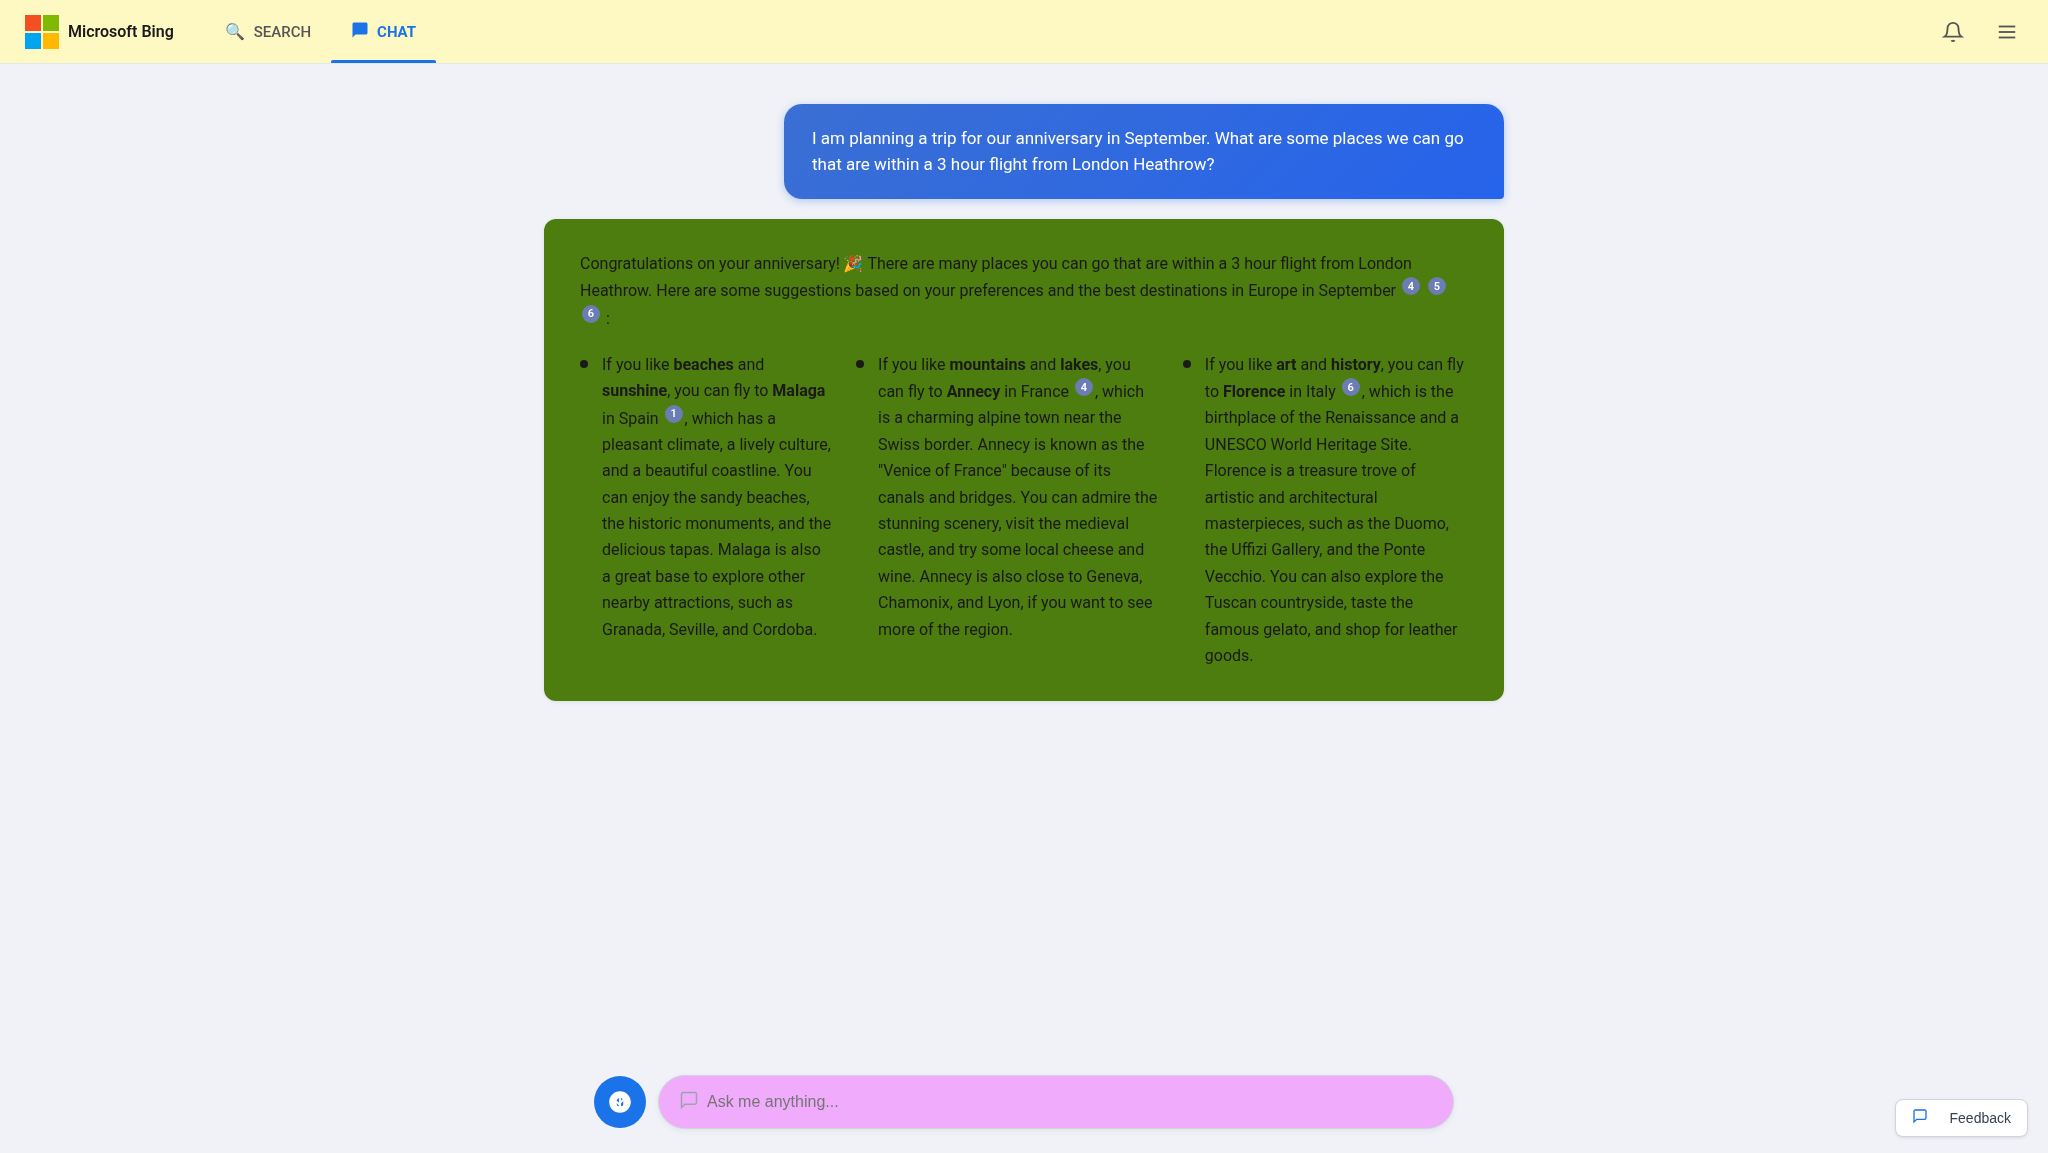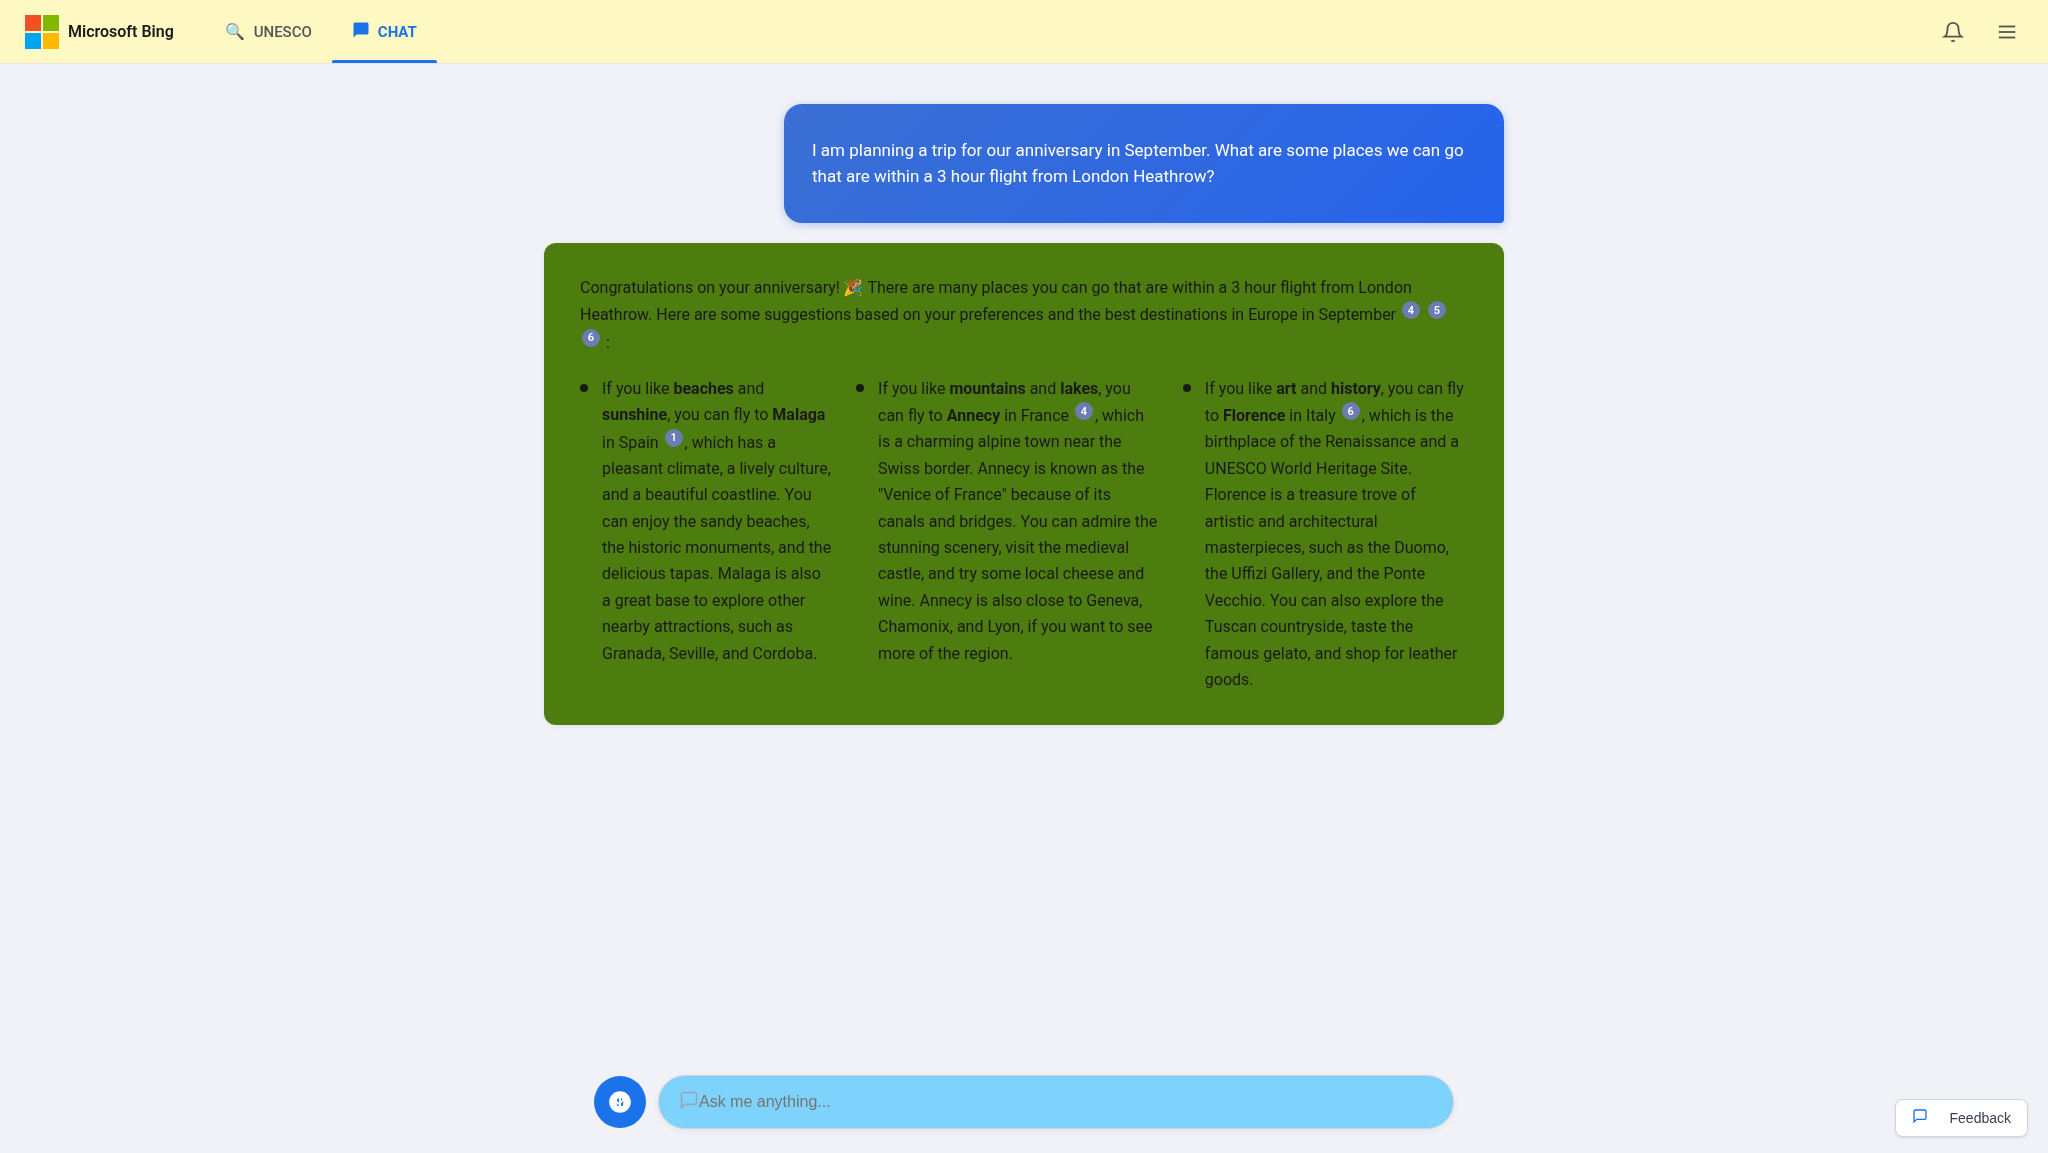--- a/index.html
+++ b/index.html
@@ -97,21 +97,21 @@
       padding: 40px 20px 100px;
       gap: 20px;
     }
 
     
     .user-message {
       align-self: flex-end;
       background: linear-gradient(135deg, #3b6fd4 0%, #2563eb 100%);
       color: white;
       border-radius: 18px 18px 4px 18px;
-      padding: 34px 28px;
+      padding: 22px 28px;
       max-width: 75%;
       font-size: 17px;
       line-height: 1.5;
       box-shadow: 0 2px 8px rgba(37, 99, 235, 0.3);
     }
 
     
     .ai-response {
       background: #4d7c0f;
       border-radius: 12px;
@@ -212,27 +212,27 @@
     }
 
     .bing-chat-icon svg {
       width: 26px;
       height: 26px;
       fill: white;
     }
 
     .text-input-container {
       flex: 1;
-      background: #7dd3fc;
+      background: #f0abfc;
       border-radius: 28px;
       border: 1.5px solid #d1d5db;
       display: flex;
       align-items: center;
       padding: 14px 20px;
-      gap: 0;
+      gap: 8px;
       box-shadow: 0 2px 6px rgba(0,0,0,0.06);
     }
 
     .input-icon {
       color: #9ca3af;
       font-size: 18px;
       flex-shrink: 0;
     }
 
     .text-input {
@@ -278,21 +278,21 @@
       <rect width="16" height="16" x="19" y="1" fill="#7FBA00"></rect>
       <rect width="16" height="16" x="1" y="19" fill="#00A4EF"></rect>
       <rect width="16" height="16" x="19" y="19" fill="#FFB900"></rect>
     </svg>
     <span style="font-size:16px;font-weight:600;color:#1a1a1a;">Microsoft Bing</span>
   </div>
 
   <nav class="nav-items">
     <a class="nav-item">
       <span class="nav-icon">🔍</span>
-      <span>UNESCO</span>
+      <span>SEARCH</span>
     </a>
     <a class="nav-item active">
       <span class="nav-icon">
         <svg width="18" height="18" viewBox="0 0 24 24" fill="#1a73e8">
             <path d="M20 2H4c-1.1 0-2 .9-2 2v18l4-4h14c1.1 0 2-.9 2-2V4c0-1.1-.9-2-2-2z"></path>
           </svg>
       </span>
       <span>CHAT</span>
     </a>
   </nav>

